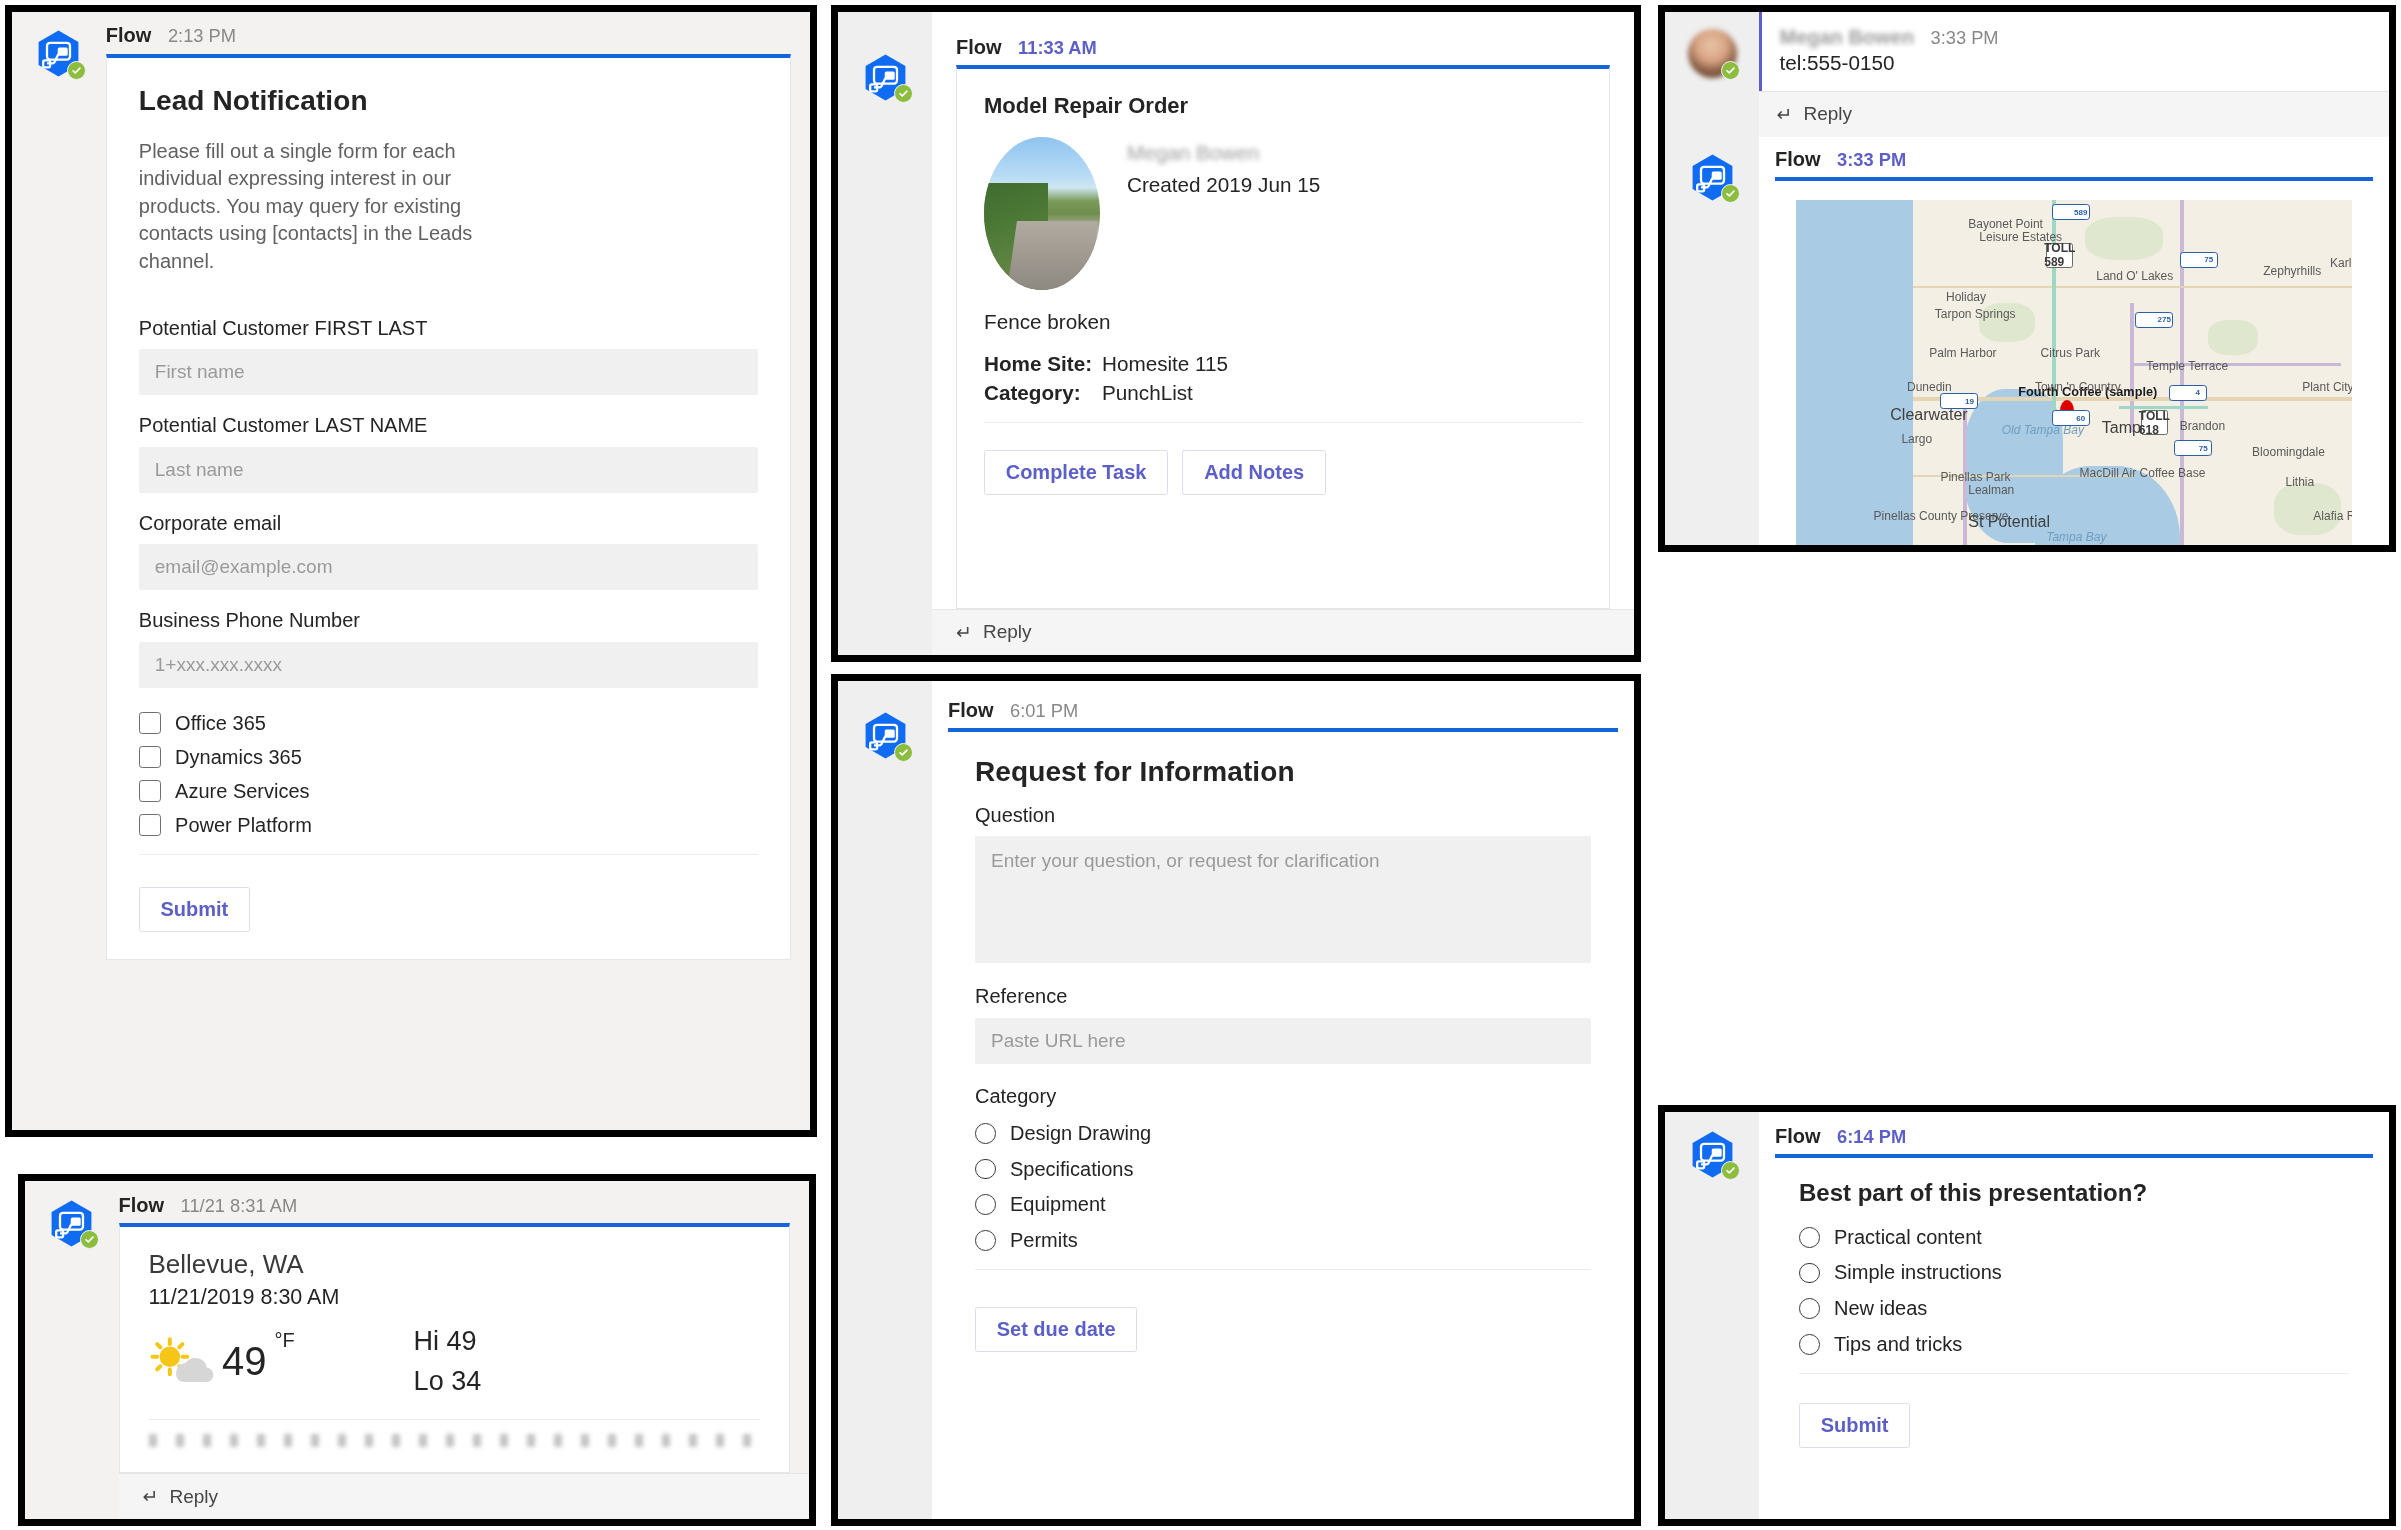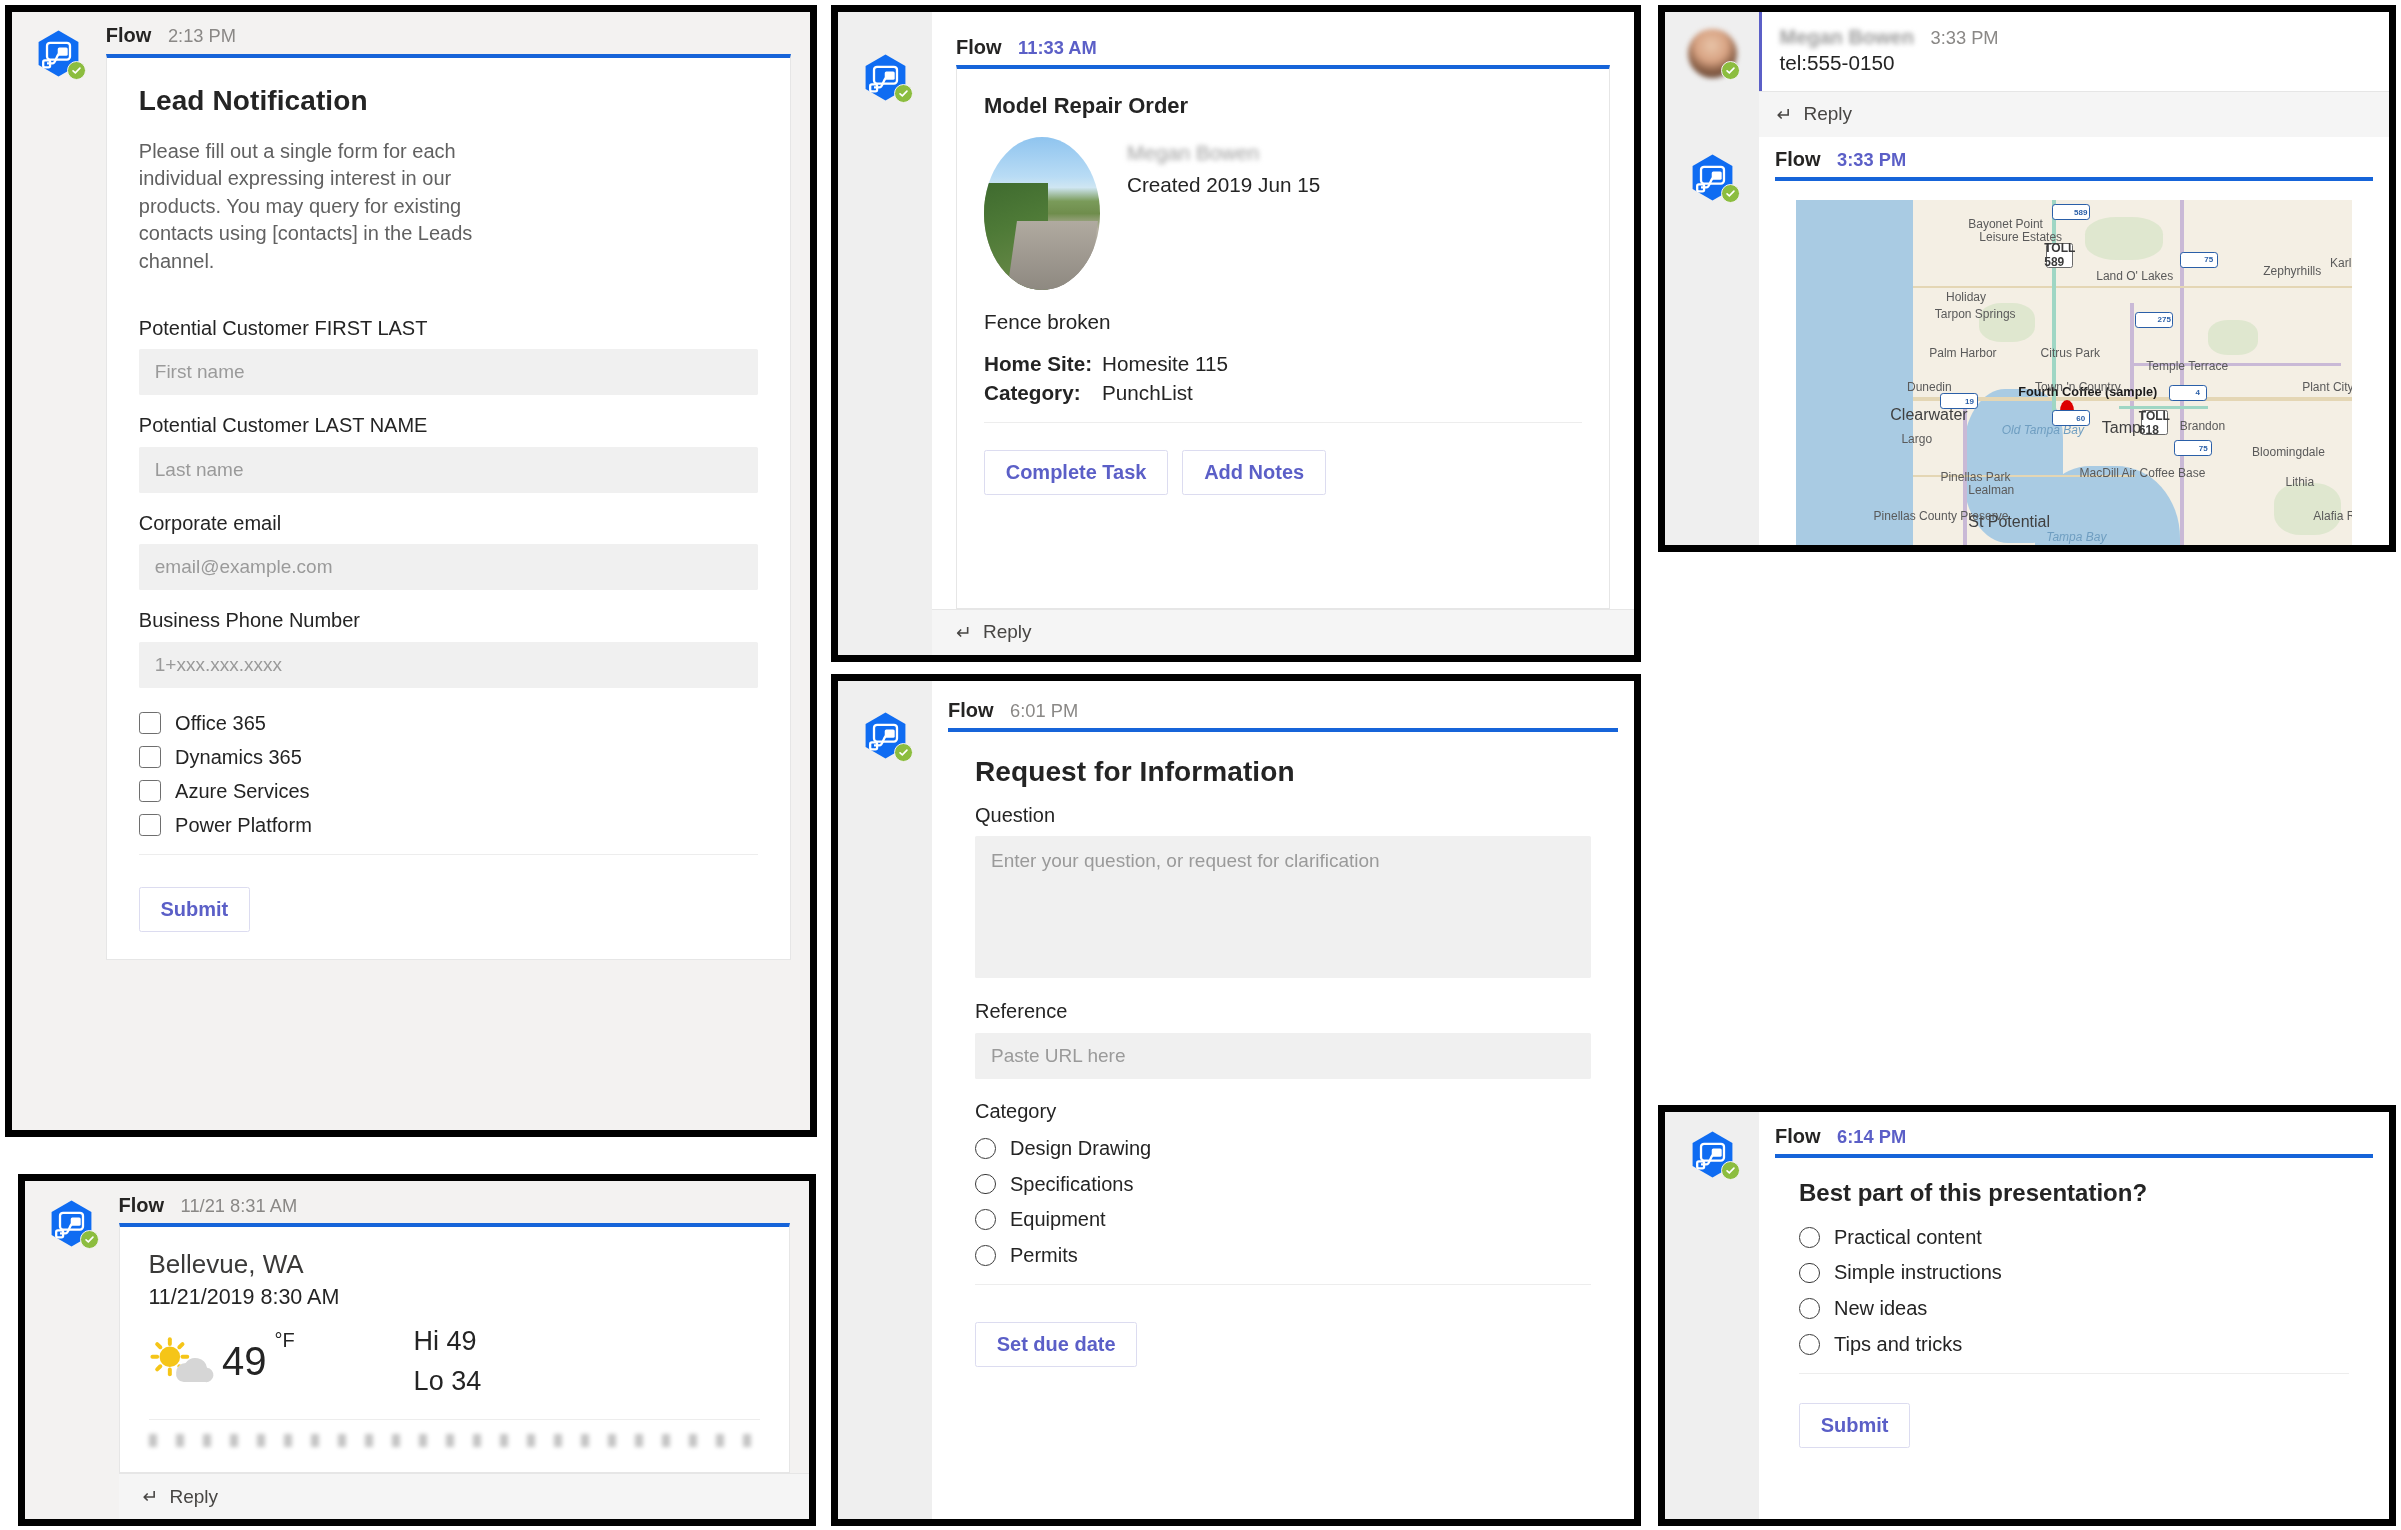--- a/index.html
+++ b/index.html
@@ -367,21 +367,21 @@
     <div class="body-col" style="background:#fff;">
       <div class="hdr" style="padding-left:16px; padding-top:17.5px;">
         <span class="who">Flow</span>
         <span class="time">6:01 PM</span>
       </div>
       <div class="card" style="margin:0 16px 0 16px; border-left:none; border-right:none; border-bottom:none;">
         <div class="cardpad" style="padding:24px 27px;">
           <h2 class="cardtitle" style="margin-bottom:16px;">Request for Information</h2>
 
           <div class="field-label">Question</div>
-          <div class="input tall" style="height:142px; margin-bottom:22px;">Enter your question, or request for clarification</div>
+          <div class="input tall" style="height:127px; margin-bottom:22px;">Enter your question, or request for clarification</div>
 
           <div class="field-label">Reference</div>
           <div class="input" style="margin-bottom:20.7px;">Paste URL here</div>
 
           <div class="field-label" style="margin-bottom:14.3px;">Category</div>
           <div>
             <div class="rad-row">
               <span class="rad-box"></span>
               <span class="rad-lbl">Design Drawing</span>
             </div>

